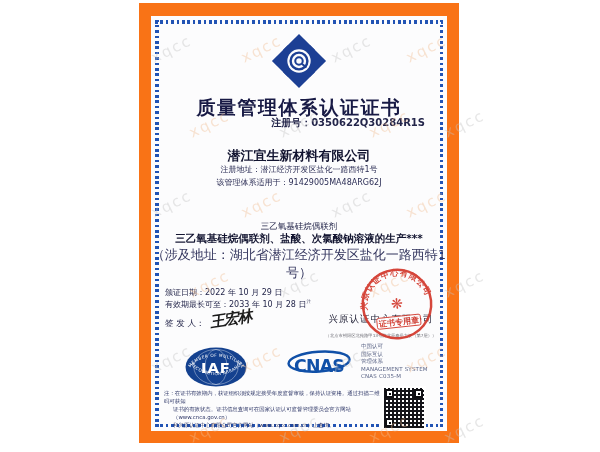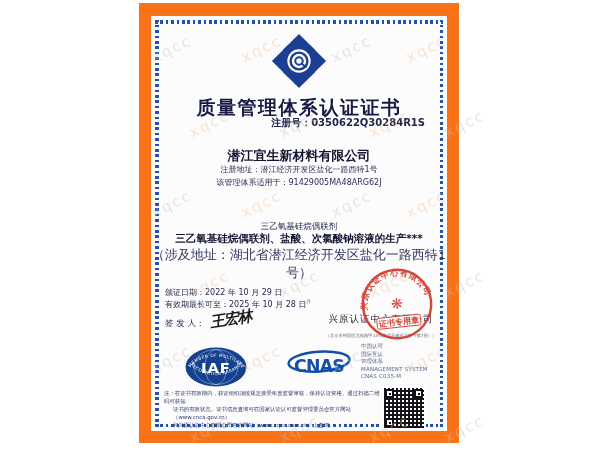--- a/index.html
+++ b/index.html
@@ -80,21 +80,21 @@
       <div class="abs regno"><span>注册号：</span><span>0350622Q30284R1S</span></div>
 
       <div class="abs ctr company">潜江宜生新材料有限公司</div>
       <div class="abs ctr addr">注册地址：潜江经济开发区盐化一路西特1号</div>
       <div class="abs ctr credit">该管理体系适用于：91429005MA48ARG62J</div>
       <div class="abs ctr scopeintro">三乙氧基硅烷偶联剂</div>
       <div class="abs ctr scope">三乙氧基硅烷偶联剂、盐酸、次氯酸钠溶液的生产***</div>
       <div class="abs ctr site">（涉及地址：湖北省潜江经济开发区盐化一路西特1号）</div>
 
       <div class="abs issue">颁证日期：2022 年 10 月 29 日</div>
-      <div class="abs valid"><span>有效期最长可至：2025 年 10 月 28 日</span><sup>注</sup></div>
+      <div class="abs valid"><span>有效期最长可至：2033 年 10 月 28 日</span><sup>注</sup></div>
       <div class="abs signrow"><span>签 发 人：</span><span class="sig">王宏林</span></div>
 
       <div class="abs issuer">兴原认证中心有限公司</div>
       <div class="abs issueraddr">（北京市朝阳区北苑路甲13号院北辰泰岳大厦（第7层））</div>
 
       <div class="abs seal">
         <svg width="76" height="76" viewBox="0 0 80 80">
           <circle cx="40" cy="40" r="36" fill="none" stroke="#d2372b" stroke-width="2.6"></circle>
           <defs>
               <path id="sealArc" d="M 9,50 A 32,32 0 1 1 71,50"></path>

